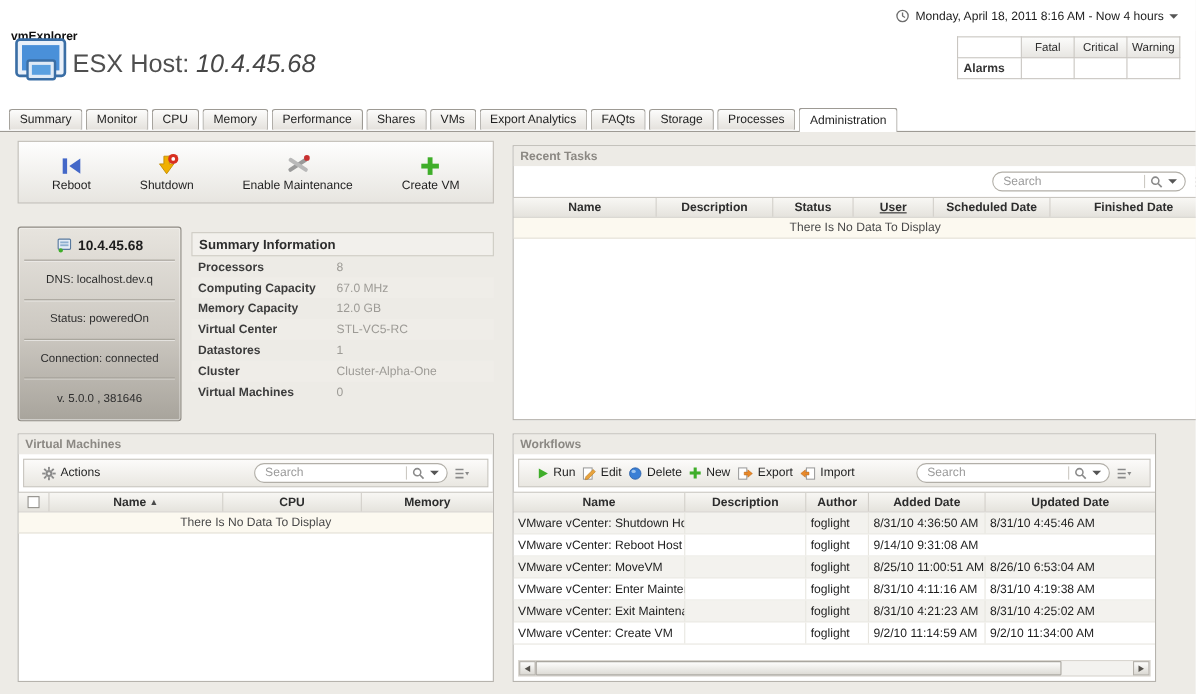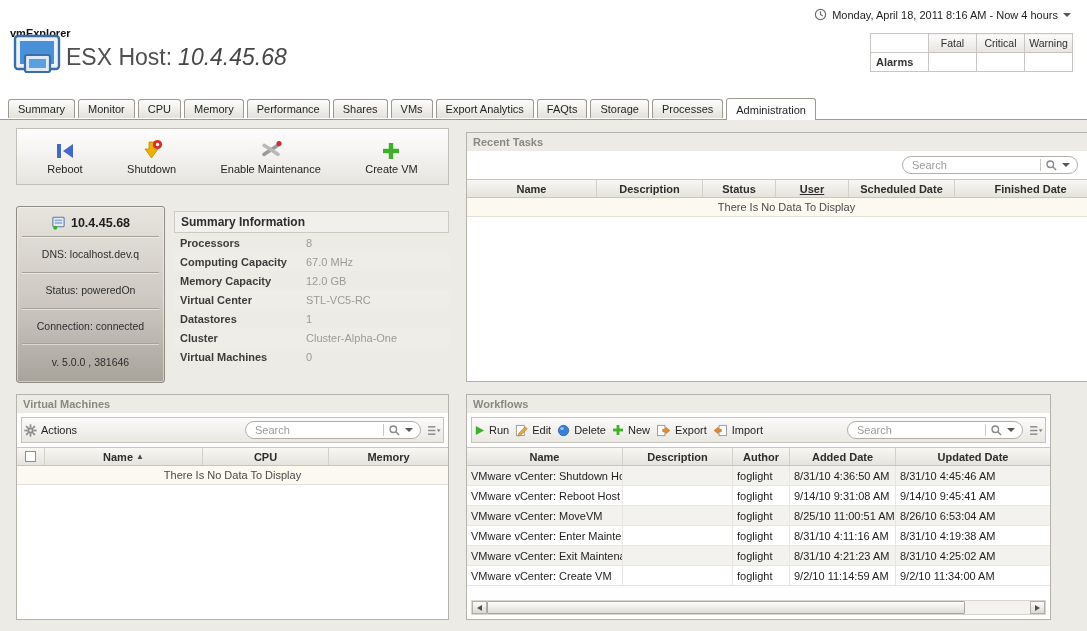--- a/index.html
+++ b/index.html
@@ -56,21 +56,21 @@
   
   .summary { position:absolute; left:174px; top:211px; width:275px; }
   .summary-title { border:1px solid #cecbc4; background:#f2f0ec; font-weight:bold; font-size:12px; color:#2d2d2d; padding:3px 6px; }
   .sum-row { display:flex; height:19px; align-items:center; }
   .sum-row.alt { background:#efede8; }
   .sum-label { width:132px; padding-left:6px; font-weight:bold; color:#3c3c3c; }
   .sum-value { color:#9d9b96; }
 
   
   .inner-toolbar { margin:4px; height:26px; border:1px solid #c6c3bc; background:linear-gradient(#fcfbfa,#e9e7e1);
-                   display:flex; align-items:center; padding:0 2px; gap:6px; }
+                   display:flex; align-items:center; padding:0 16px; gap:6px; }
   .tb-item { display:flex; align-items:center; gap:4px; cursor:pointer; color:#1f1f1f; }
   .spacer { flex:1; }
   .searchbox { display:flex; align-items:center; width:176px; height:18px; border:1px solid #b2afa8; border-radius:9px;
                background:#fff; padding:0 7px 0 9px; gap:4px; }
   .searchbox input { border:none; outline:none; flex:1; min-width:0; font:inherit; font-size:11px; color:#333; background:transparent; }
   .searchbox input::placeholder { color:#9b9b9b; }
   .sb-divider { width:1px; height:12px; background:#ccc9c3; }
 
   
   .thead { display:flex; height:19px; background:linear-gradient(#f8f7f4,#e5e3dd); border-top:1px solid #c9c6c0; border-bottom:1px solid #c9c6c0;
@@ -482,21 +482,20 @@
     <div class="wf-cell w-desc"></div>
     <div class="wf-cell w-auth">foglight</div>
     <div class="wf-cell w-add">8/31/10 4:36:50 AM</div>
     <div class="wf-cell w-upd">8/31/10 4:45:46 AM</div>
   </div>
   <div class="wf-row">
     <div class="wf-cell w-name">VMware vCenter: Reboot Host</div>
     <div class="wf-cell w-desc"></div>
     <div class="wf-cell w-auth">foglight</div>
     <div class="wf-cell w-add">9/14/10 9:31:08 AM</div>
-    <div class="wf-cell w-upd">9/14/10 9:45:41 AM</div>
   </div>
   <div class="wf-row alt">
     <div class="wf-cell w-name">VMware vCenter: MoveVM</div>
     <div class="wf-cell w-desc"></div>
     <div class="wf-cell w-auth">foglight</div>
     <div class="wf-cell w-add">8/25/10 11:00:51 AM</div>
     <div class="wf-cell w-upd">8/26/10 6:53:04 AM</div>
   </div>
   <div class="wf-row">
     <div class="wf-cell w-name">VMware vCenter: Enter Maintena</div>

